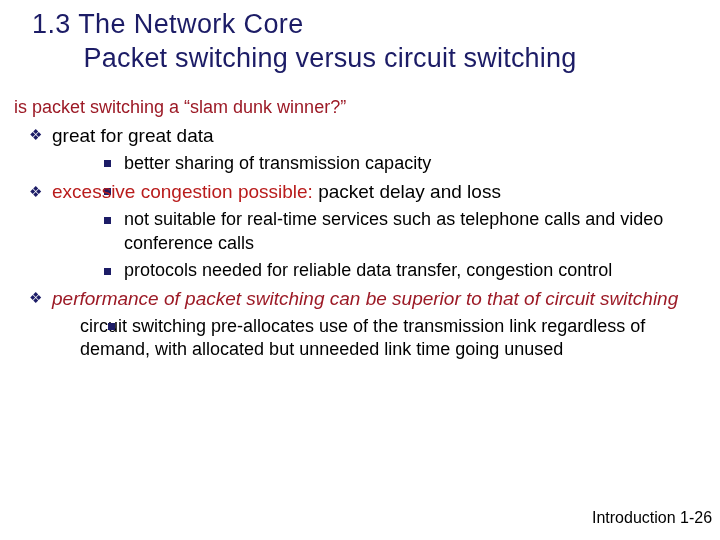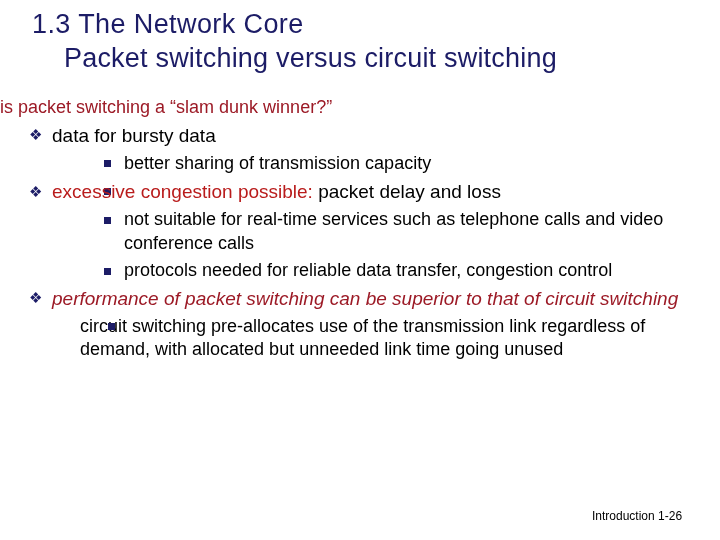--- a/index.html
+++ b/index.html
@@ -31,34 +31,35 @@
     line-height: 1.25;
     white-space: nowrap;
   }
   .title-line2 {
     font-size: 27px;
     color: #1c1c66;
     letter-spacing: 0.2px;
     padding-left: 64px;
     line-height: 1.25;
     white-space: nowrap;
+    text-align: center;
   }
 
   
   .content {
     position: absolute;
     top: 96px;
     left: 0;
     width: 720px;
   }
 
   .lead-line {
     font-size: 18px;
     color: #9c1a26;
-    padding-left: 0;
+    padding-left: 14px;
     line-height: 1.33;
     white-space: nowrap;
   }
 
   
   .l1 {
     position: relative;
     font-size: 19px;
     line-height: 1.32;
     padding-left: 52px;
@@ -102,40 +103,40 @@
     height: 7px;
     background: #1c1c66;
   }
   .l2.deep .bullet-square { left: 64px; }
 
   
   .footer {
     position: absolute;
     left: 592px;
     top: 509px;
-    font-size: 12px;
+    font-size: 16px;
     color: #000000;
     white-space: nowrap;
   }
 </style>
 </head>
 <body>
 
 <div class="title-block">
   <div class="title-line1">1.3 The Network Core</div>
   <div class="title-line2">Packet switching versus circuit switching</div>
 </div>
 
 <div class="content">
 
   <div class="lead-line">is packet switching a “slam dunk winner?”</div>
 
   <div class="l1">
     <span class="bullet-diamond">❖</span>
-    <span>data for bursty data</span>
+    <span>great for great data</span>
   </div>
   <div class="l2">
     <span class="bullet-square"></span>
     <span>better sharing of transmission capacity</span>
   </div>
   <div class="l2">
     <span class="bullet-square"></span>
   </div>
 
   <div class="l1">

